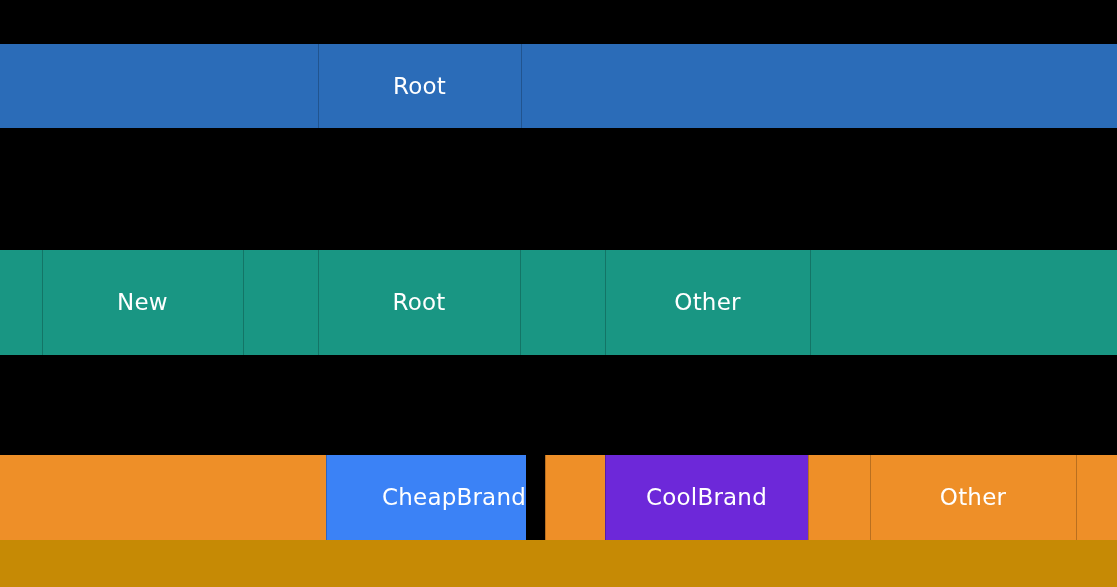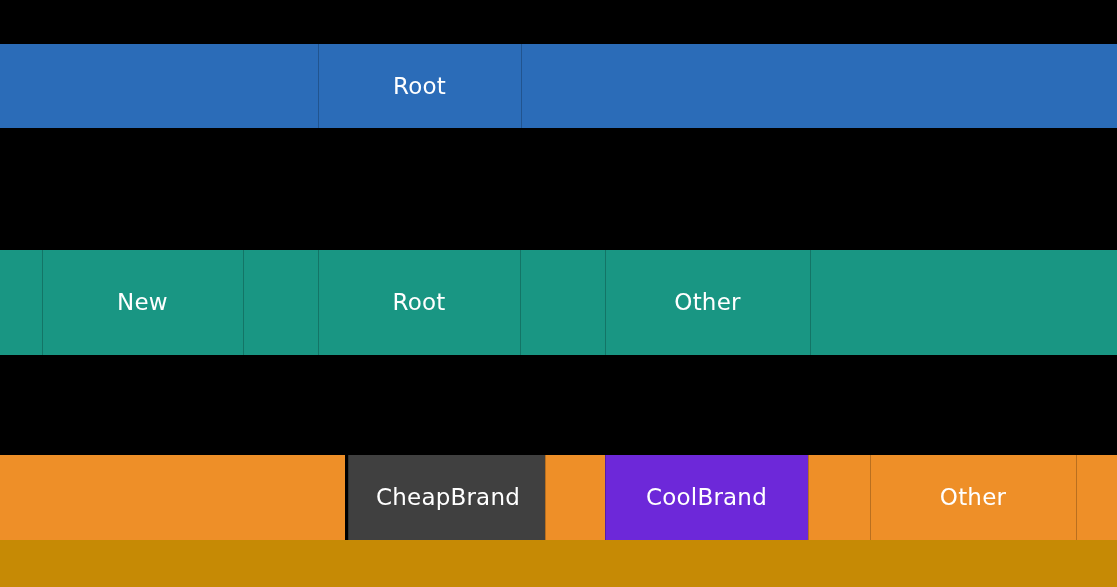--- a/index.html
+++ b/index.html
@@ -96,21 +96,21 @@
         <span class="node-label">Other</span>
       </div>
       <div class="node sep-left" style="left: 810px; width: 307px; background: rgb(25, 150, 131);">
         <span class="node-label"></span>
       </div>
     </div>
     <div class="level-row level-brand" style="top: 455px; height: 85px;">
       <div class="node" style="left: 0px; width: 345px; background: rgb(238, 143, 40);">
         <span class="node-label"></span>
       </div>
-      <div class="node sep-left" style="left: 348px; width: 200px; background: #404040;">
+      <div class="node sep-left" style="left: 326px; width: 200px; background: #3b82f6; justify-content: flex-end;">
         <span class="node-label">CheapBrand</span>
       </div>
       <div class="node sep-left" style="left: 545px; width: 60px; background: rgb(238, 143, 40);">
         <span class="node-label"></span>
       </div>
       <div class="node sep-left" style="left: 605px; width: 203px; background: #6d28d9;">
         <span class="node-label">CoolBrand</span>
       </div>
       <div class="node sep-left" style="left: 808px; width: 62px; background: rgb(238, 143, 40);">
         <span class="node-label"></span>

